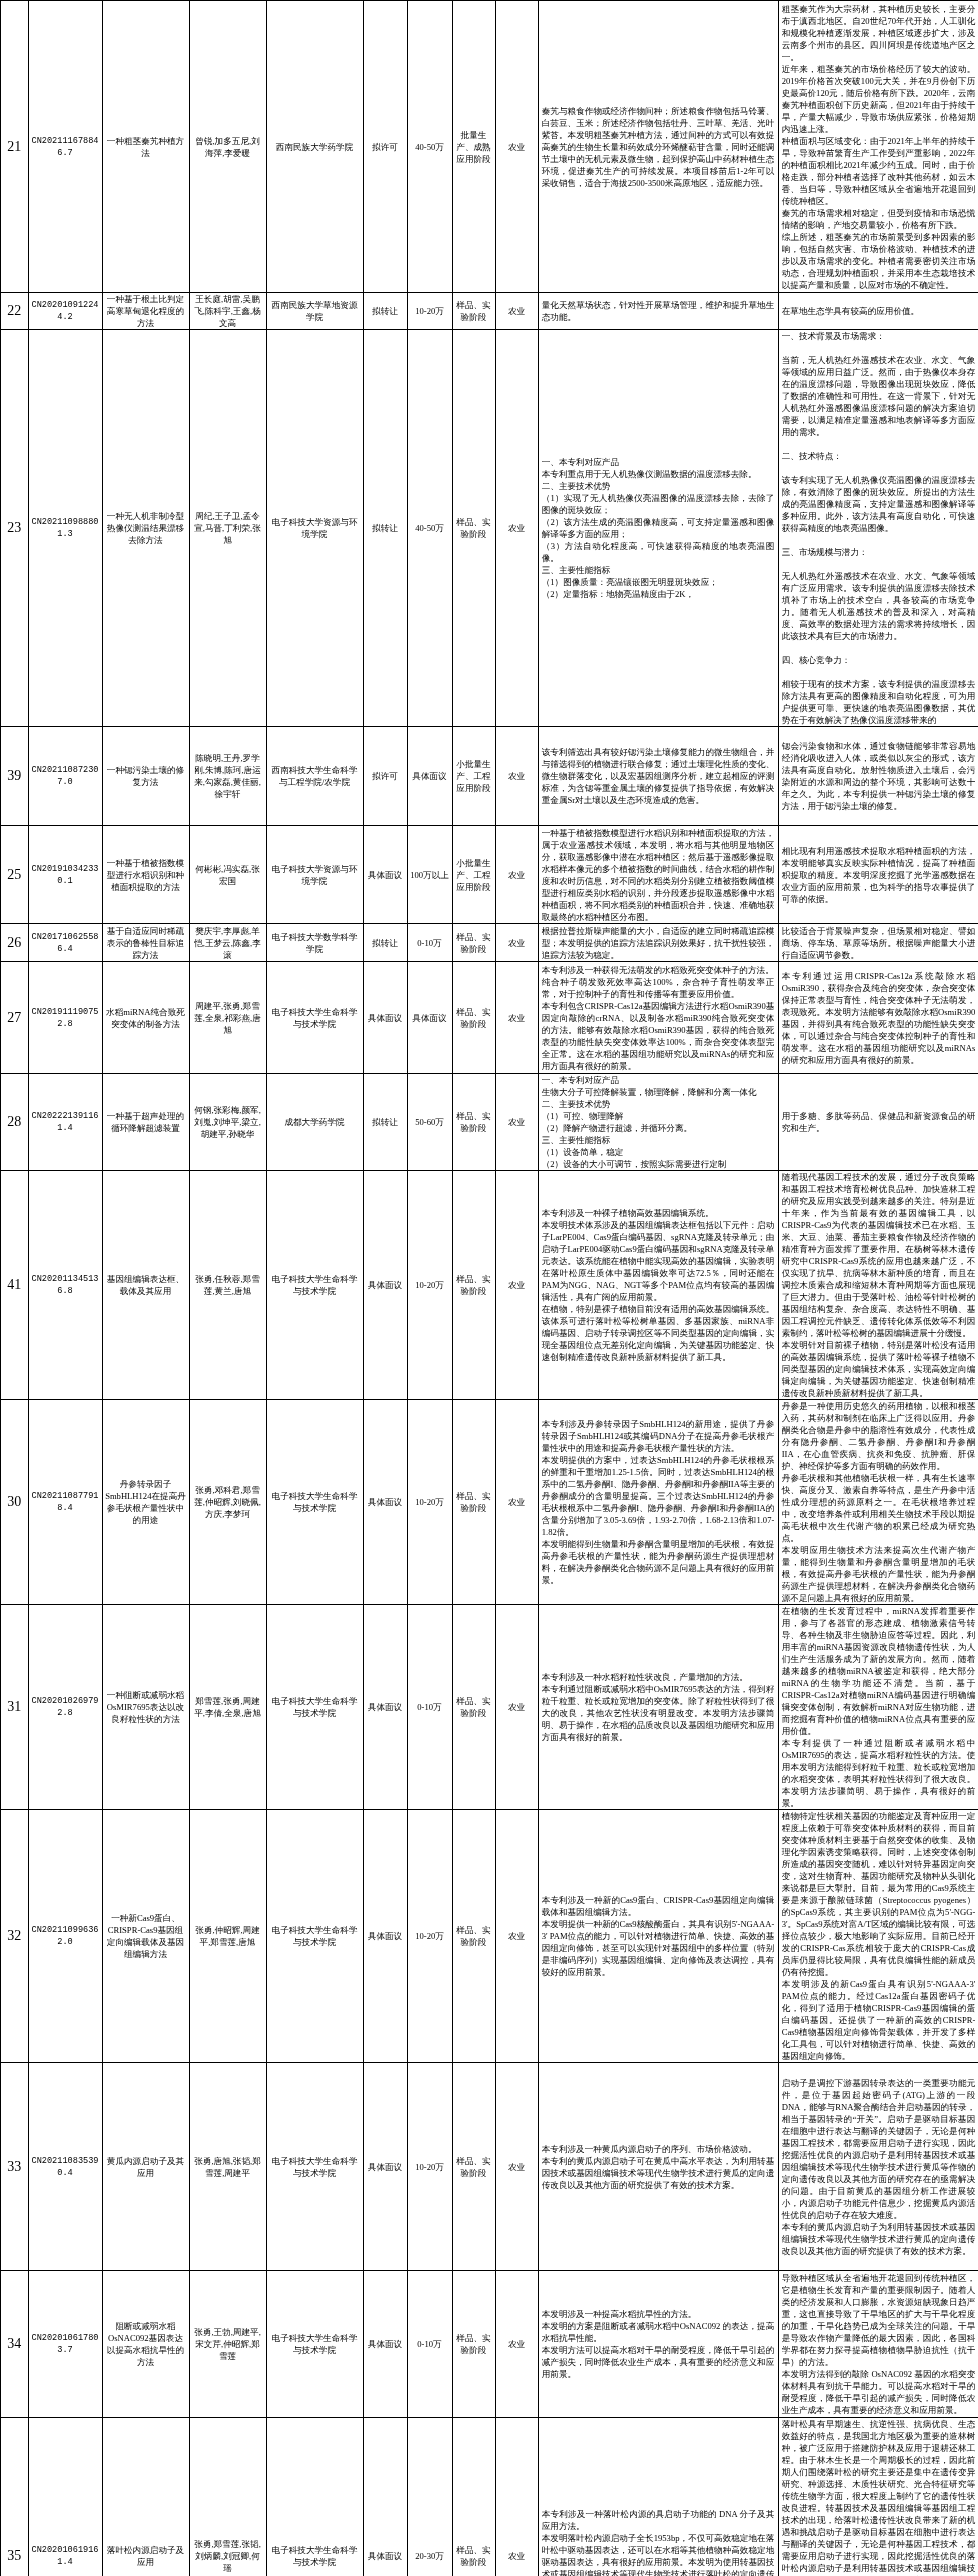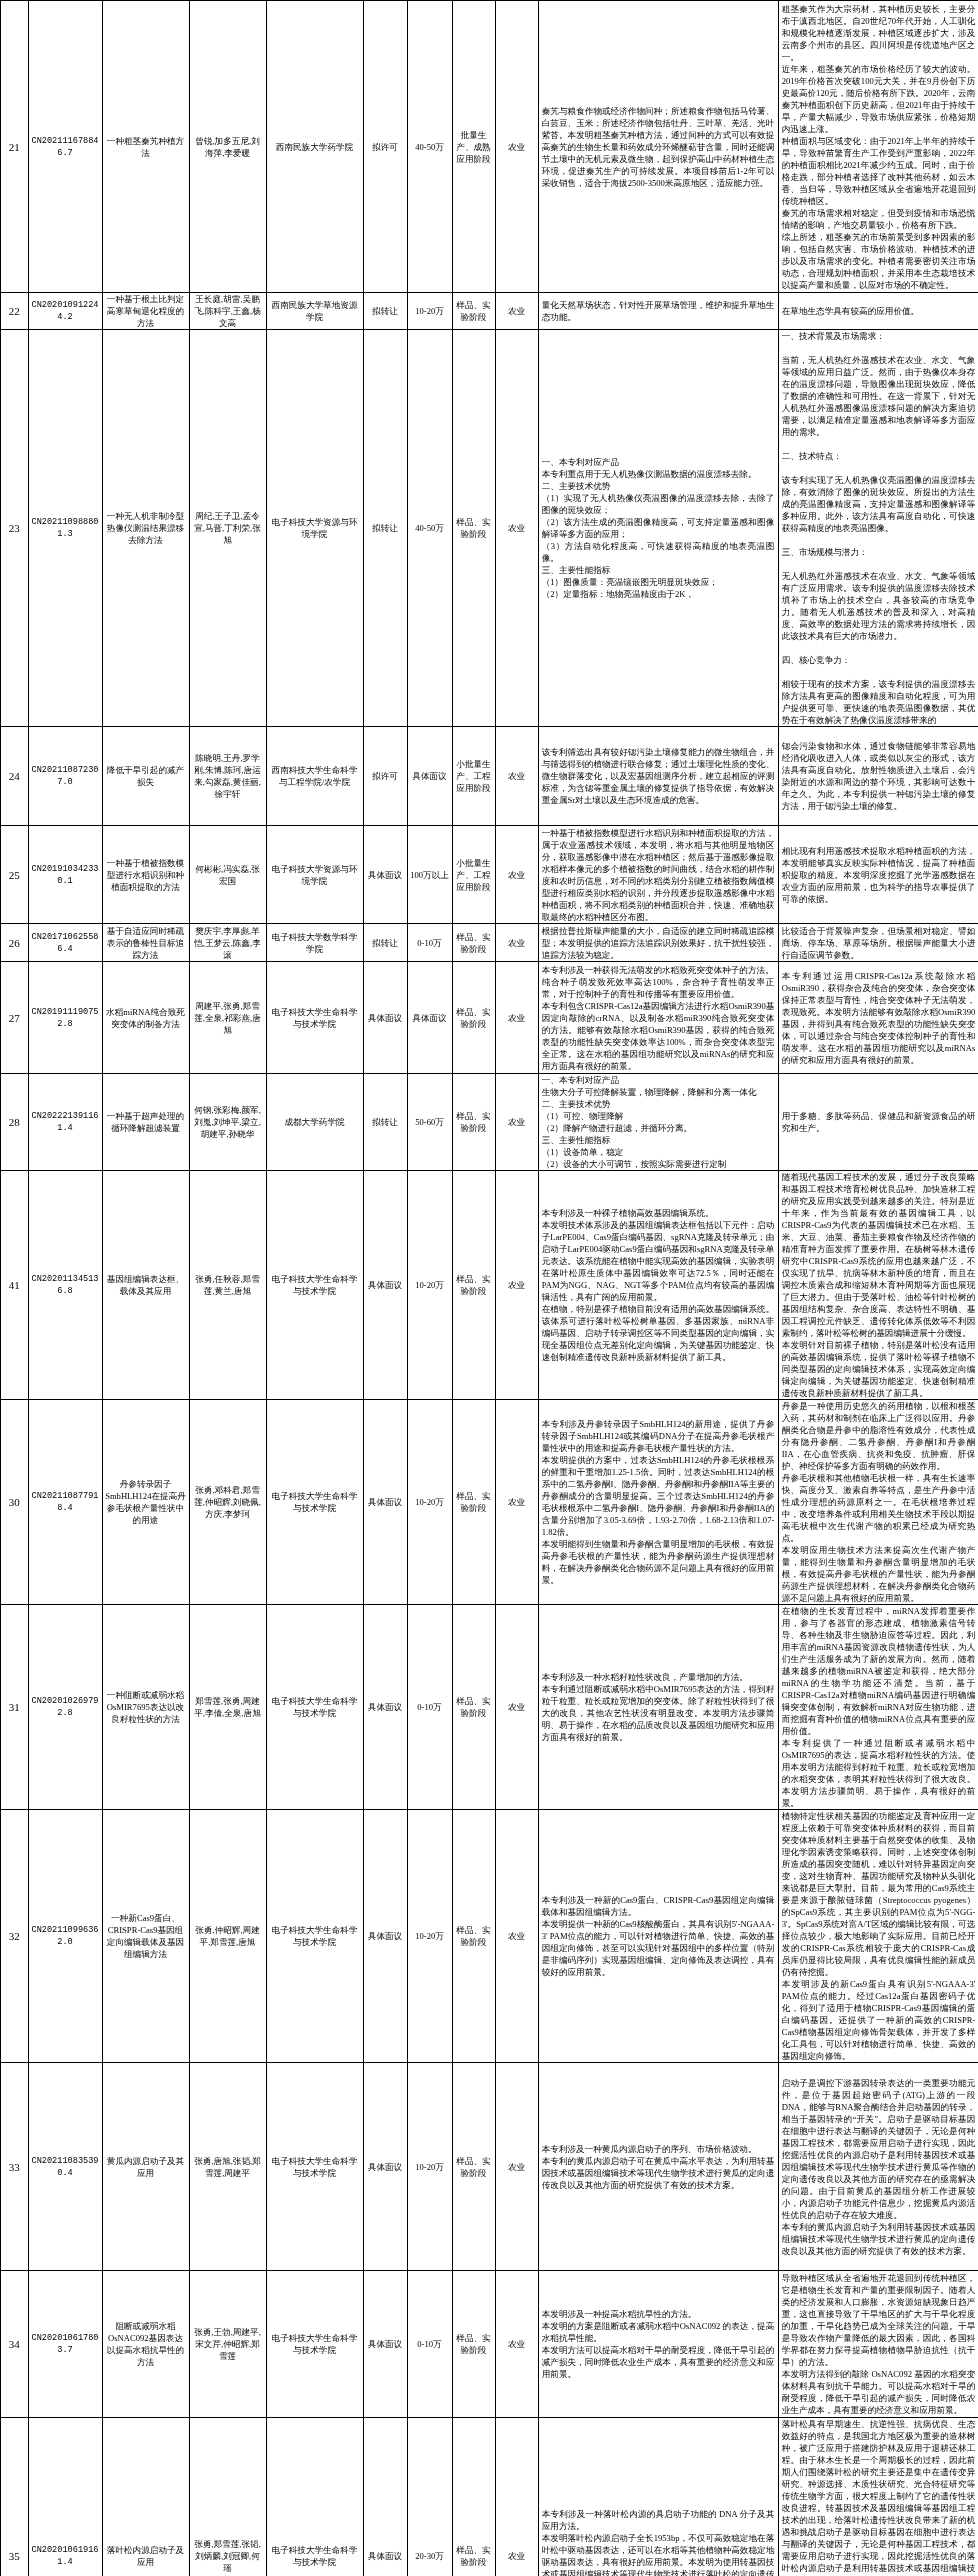--- a/index.html
+++ b/index.html
@@ -3,21 +3,21 @@
 <meta charset="utf-8">
 <style>
   html,body{margin:0;padding:0;background:#fff;}
   body{width:978px;font-family:"Liberation Serif","DejaVu Serif",serif;color:#000;}
   table[data-name="patent-table"]{
     width:978px;table-layout:fixed;border-collapse:collapse;
     font-size:8.6px;line-height:12px;
   }
   td{border:1.1px solid #000;vertical-align:middle;text-align:center;
      padding:0 1.6px;overflow:hidden;box-sizing:border-box;}
-  td.c-no{font-size:11px;}
+  td.c-no{font-size:14px;}
   td.c-patent{word-break:break-all;font-family:Liberation Mono, monospace;}
   td.c-title,td.c-inventors,td.c-org,td.c-stage{word-break:break-word;}
   td.c-desc{text-align:justify;text-justify:inter-ideograph;
             padding:0 3.2px;white-space:pre-line;word-break:break-word;}
 </style>
 </head>
 <body>
 
 <table data-name="patent-table">
   <colgroup>
@@ -93,23 +93,23 @@
 
 三、市场规模与潜力：
 
 无人机热红外遥感技术在农业、水文、气象等领域有广泛应用需求。该专利提供的温度漂移去除技术填补了市场上的技术空白，具备较高的市场竞争力。随着无人机遥感技术的普及和深入，对高精度、高效率的数据处理方法的需求将持续增长，因此该技术具有巨大的市场潜力。
 
 四、核心竞争力：
 
 相较于现有的技术方案，该专利提供的温度漂移去除方法具有更高的图像精度和自动化程度，可为用户提供更可靠、更快速的地表亮温图像数据，其优势在于有效解决了热像仪温度漂移带来的</td>
       </tr>
       <tr data-name="table-row" style="height: 99px;">
-        <td class="c-no" data-name="row-number">24</td>
+        <td class="c-no" data-name="row-number">39</td>
         <td class="c-patent" data-name="patent-number">CN202110872307.0</td>
-        <td class="c-title" data-name="patent-title">降低干旱引起的减产损失</td>
+        <td class="c-title" data-name="patent-title">一种锶污染土壤的修复方法</td>
         <td class="c-inventors" data-name="inventors">陈晓明,王丹,罗学刚,朱博,陈珂,唐运来,勾家磊,黄佳丽,徐宇轩</td>
         <td class="c-org" data-name="organization">西南科技大学生命科学与工程学院/农学院</td>
         <td class="c-license" data-name="license-type">拟许可</td>
         <td class="c-price" data-name="price-range">具体面议</td>
         <td class="c-stage" data-name="development-stage">小批量生产、工程应用阶段</td>
         <td class="c-field" data-name="industry-field">农业</td>
         <td class="c-desc" data-name="patent-summary">该专利筛选出具有较好锶污染土壤修复能力的微生物组合，并与筛选得到的植物进行联合修复；通过土壤理化性质的变化、微生物群落变化，以及宏基因组测序分析，建立起相应的评测标准，为含锶等重金属土壤的修复提供了指导依据，有效解决重金属Sr对土壤以及生态环境造成的危害。</td>
         <td class="c-desc" data-name="market-analysis">锶会污染食物和水体，通过食物链能够非常容易地经消化吸收进入人体，或类似以灰尘的形式，该方法具有高度自动化。放射性物质进入土壤后，会污染附近的水源和周边的整个环境，其影响可达数十年之久。为此，本专利提供一种锶污染土壤的修复方法，用于锶污染土壤的修复。</td>
       </tr>
       <tr data-name="table-row" style="height: 98px;">

